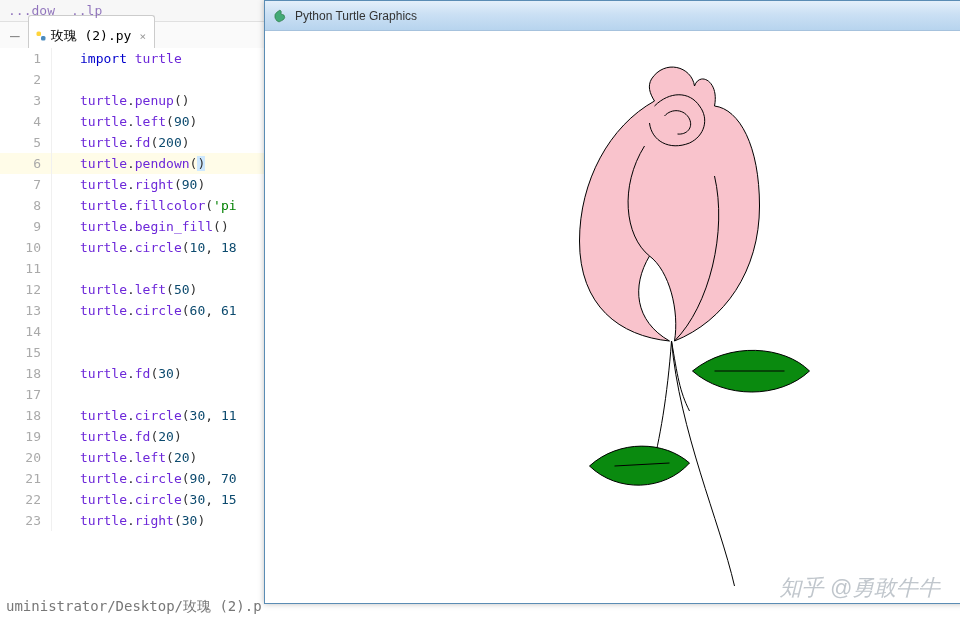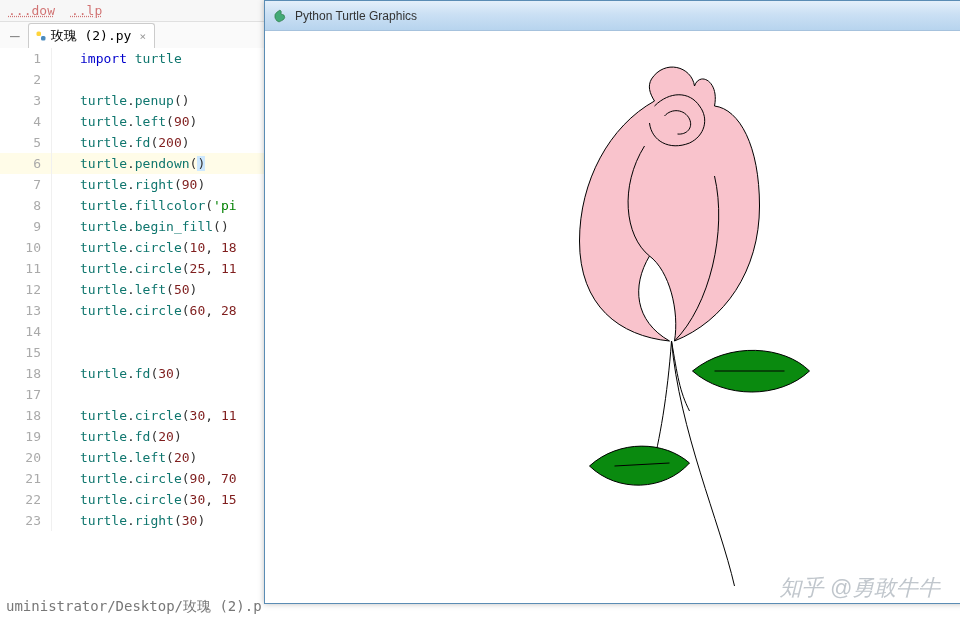--- a/index.html
+++ b/index.html
@@ -1,40 +1,40 @@
 <!DOCTYPE html>
 <html><head>
   <meta charset="utf-8">
   <style>
     * { margin: 0; padding: 0; box-sizing: border-box; }
     body { width: 960px; height: 618px; font-family: Consolas, Monaco, monospace; font-size: 13px; background: #fff; overflow: hidden; position: relative; }
     
     
     .menu-bar { height: 22px; display: flex; align-items: center; padding: 0 8px; gap: 16px; background: #f7f7f7; border-bottom: 1px solid #e0e0e0; }
-    .menu-item { text-decoration: underline; text-decoration-style: dotted; color: #b91c1c; opacity: 0.6; }
+    .menu-item { text-decoration-style: dotted; color: #4c1d95; opacity: 0.6; }
     
     
     .tab-bar { height: 26px; display: flex; align-items: flex-end; padding-left: 10px; background: #fafafa; }
     .tab-minus { color: #888; margin-right: 8px; font-size: 16px; align-self: center; }
-    .tab { background: #fff; border: 1px solid #ccc; border-bottom: none; padding: 3px 8px 3px 6px; display: flex; align-items: center; gap: 4px; border-radius: 3px 3px 0 0; }
+    .tab { background: #fff; border: 1px solid #ccc; border-bottom: none; padding: 11px 8px 3px 6px; display: flex; align-items: center; gap: 4px; border-radius: 3px 3px 0 0; }
     .tab-icon { width: 12px; height: 12px; display: inline-flex; }
     .tab-close { color: #999; margin-left: 4px; font-size: 11px; }
     
     
     .editor { display: flex; flex-direction: column; height: 550px; }
     .code-row { display: flex; height: 21px; line-height: 21px; }
     .gutter { width: 52px; text-align: right; padding-right: 10px; color: #aaa; user-select: none; background: #fff; border-right: 1px solid #f0f0f0; }
     .margin { width: 28px; }
     .code { white-space: pre; padding-left: 0; }
     .row-hl { background: #fffce8; }
     .row-hl .gutter { background: #fffce8; }
     
     .kw { color: #0000cc; }
-    .ident { color: #0f766e; }
-    .num { color: #7f1d1d; }
+    .ident { color: #6d28d9; }
+    .num { color: #0c4a6e; }
     .str { color: #008000; }
     .punc { color: #333; }
     .sel { background: #cde8ff; }
     
     .status { position: absolute; bottom: 0; left: 0; color: #777; padding: 2px 6px; font-size: 14px; }
     
     
     .turtle-window { position: absolute; left: 264px; top: 0; width: 811px; height: 604px; background: #fff; border: 1px solid #5a8cb4; box-shadow: 0 0 6px rgba(0,0,0,0.25); }
     .titlebar { height: 30px; background: linear-gradient(#e4effa 0%, #cbe0f4 45%, #b7d4ee 100%); display: flex; align-items: center; padding: 0 2px 0 8px; gap: 6px; border-bottom: 1px solid #a6c2dd; }
     .app-icon { width: 16px; height: 16px; }
@@ -127,31 +127,30 @@
       <div class="code"><span class="ident">turtle</span><span class="punc">.</span><span class="ident">begin_fill</span><span class="punc">()</span></div>
     </div>
     <div class="code-row">
       <div class="gutter">10</div>
       <div class="margin"></div>
       <div class="code"><span class="ident">turtle</span><span class="punc">.</span><span class="ident">circle</span><span class="punc">(</span><span class="num">10</span><span class="punc">, </span><span class="num">18</span></div>
     </div>
     <div class="code-row">
       <div class="gutter">11</div>
       <div class="margin"></div>
-      <div class="code"><span class="ident">turtle</span><span class="punc">.</span><span class="ident">circle</span><span class="punc">(</span><span class="num">25</span><span class="punc">, </span><span class="num">11</span></div>
     </div>
     <div class="code-row">
       <div class="gutter">12</div>
       <div class="margin"></div>
       <div class="code"><span class="ident">turtle</span><span class="punc">.</span><span class="ident">left</span><span class="punc">(</span><span class="num">50</span><span class="punc">)</span></div>
     </div>
     <div class="code-row">
       <div class="gutter">13</div>
       <div class="margin"></div>
-      <div class="code"><span class="ident">turtle</span><span class="punc">.</span><span class="ident">circle</span><span class="punc">(</span><span class="num">60</span><span class="punc">, </span><span class="num">28</span></div>
+      <div class="code"><span class="ident">turtle</span><span class="punc">.</span><span class="ident">circle</span><span class="punc">(</span><span class="num">60</span><span class="punc">, </span><span class="num">61</span></div>
     </div>
     <div class="code-row">
       <div class="gutter">14</div>
       <div class="margin"></div>
     </div>
     <div class="code-row">
       <div class="gutter">15</div>
       <div class="margin"></div>
     </div>
     <div class="code-row">

